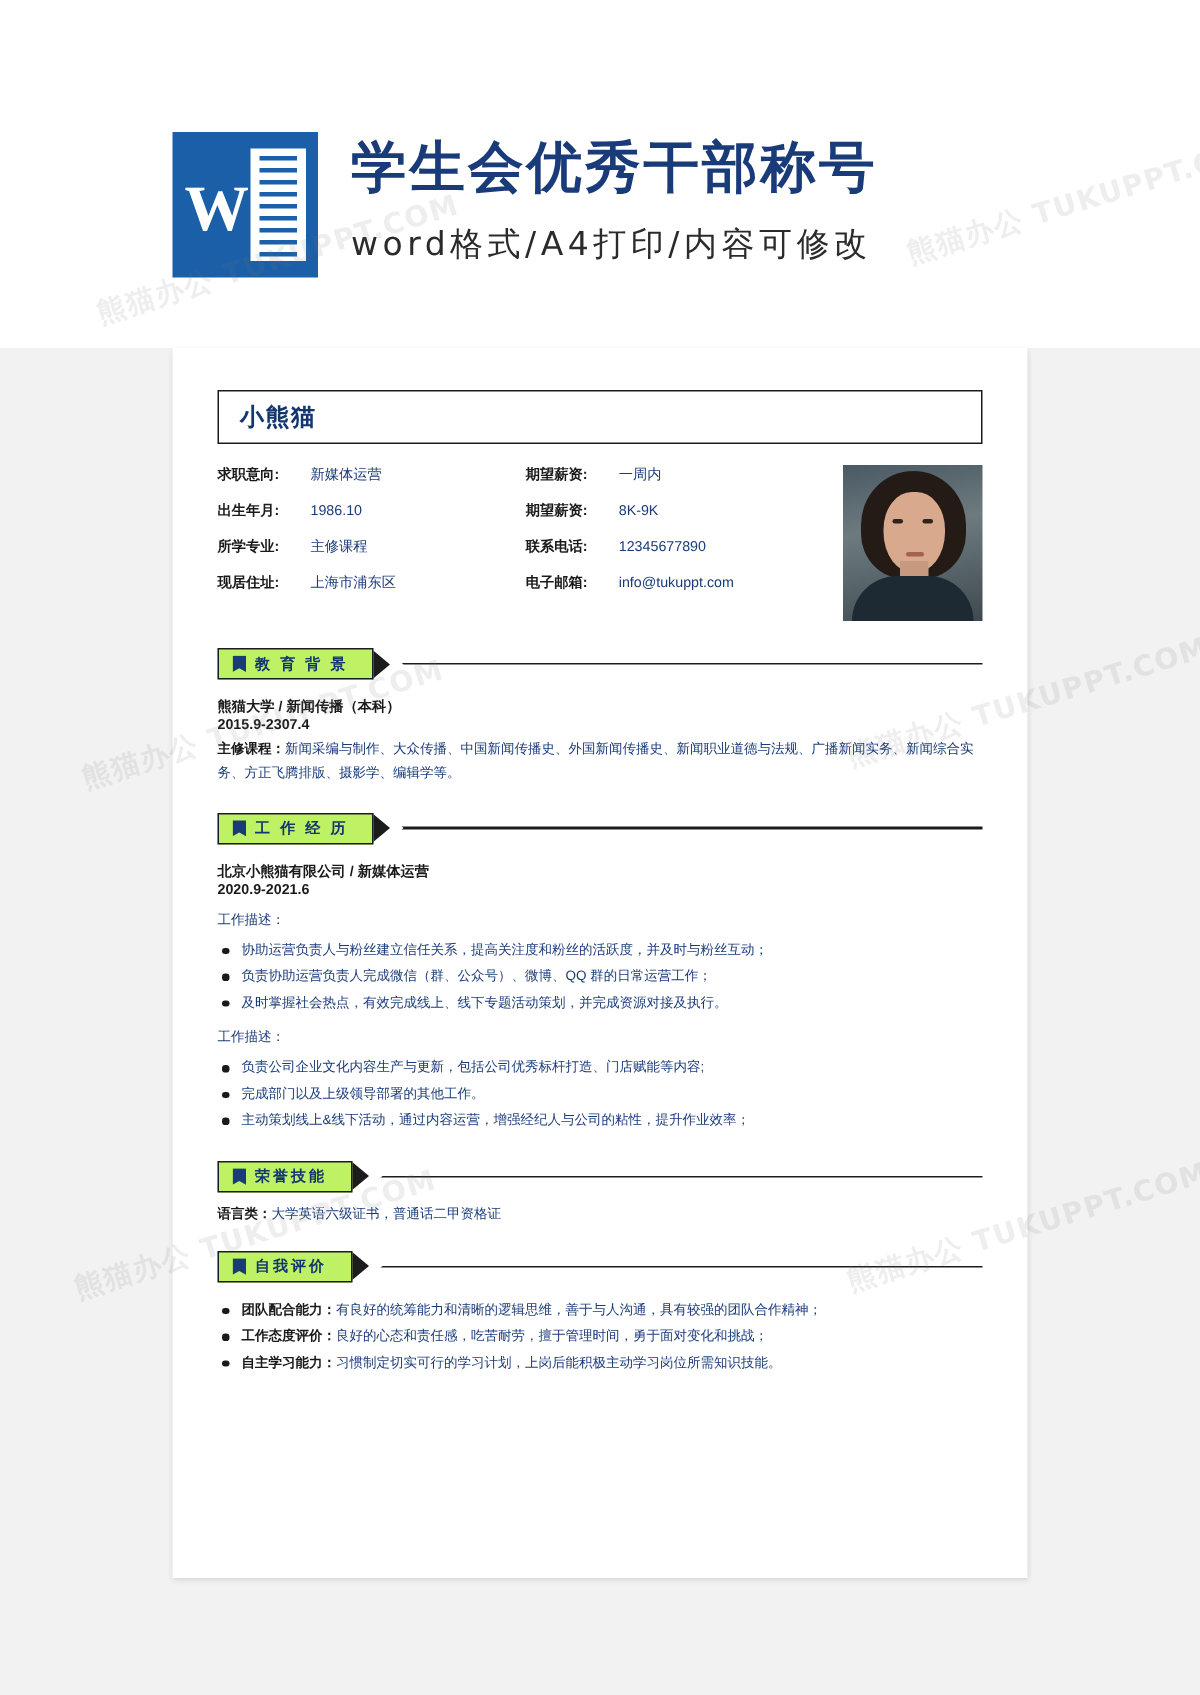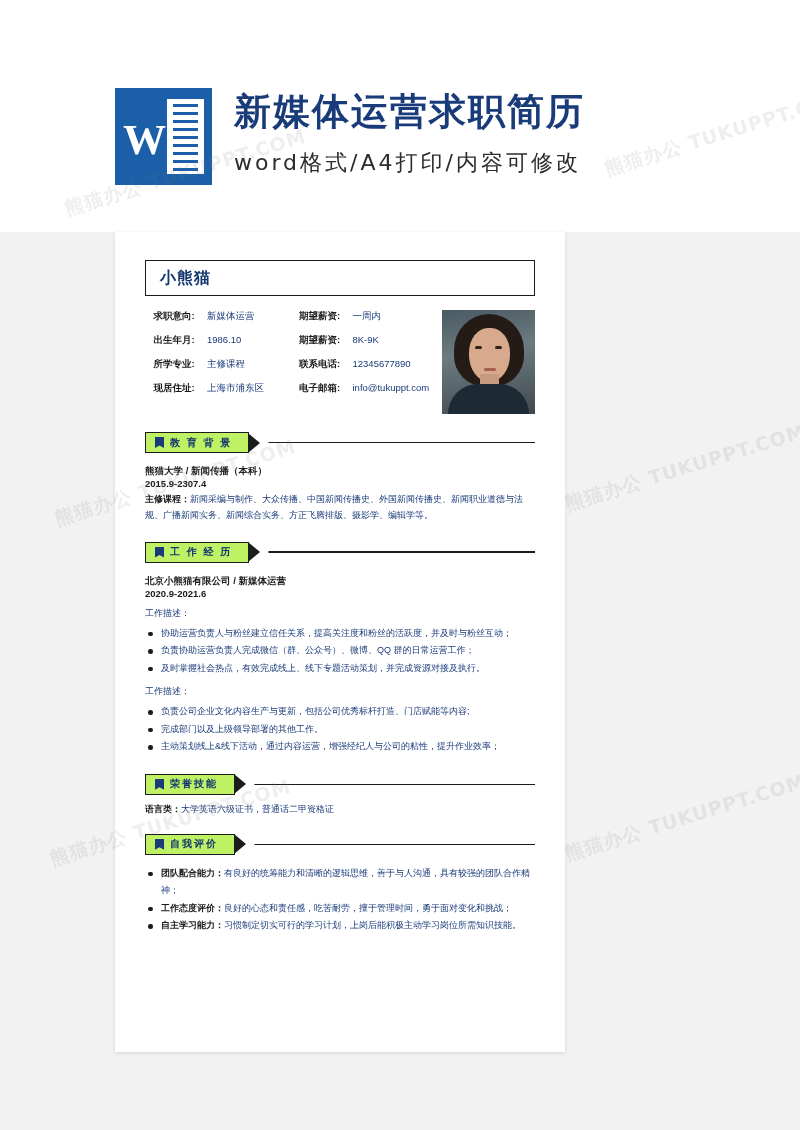--- a/index.html
+++ b/index.html
@@ -67,21 +67,21 @@
     font-size: 22px;
     color: #2b2b2b;
     letter-spacing: 3px;
     font-family: "DejaVu Sans", sans-serif;
   }
 
   
   .page {
     position: absolute;
     left: 115px; top: 232px;
-    width: 450px; height: 820px;
+    width: 570px; height: 820px;
     background: #ffffff;
     box-shadow: 0 1px 4px rgba(0,0,0,0.12);
     padding: 28px 30px 0 30px;
   }
 
   .name-box {
     border: 1.6px solid #1c1c1c;
     height: 36px;
     display: flex;
     align-items: center;
@@ -91,21 +91,20 @@
     font-size: 16px;
     font-weight: bold;
     color: #13366e;
     letter-spacing: 1px;
   }
 
   
   .info {
     margin-top: 14px;
     display: flex;
-    text-align: center;
   }
   .info-cols {
     flex: 1 1 auto;
     display: flex;
   }
   .info-col { width: 50%; }
   .info-row {
     display: flex;
     align-items: baseline;
     margin-bottom: 11px;
@@ -300,21 +299,21 @@
           <i></i>
           <i></i>
           <i></i>
           <i></i>
           <i></i>
           <i></i>
           <i></i>
       </div>
     </div>
     <div class="banner-text">
-      <div class="banner-title">新媒体运营求职简历</div>
+      <div class="banner-title">学生会优秀干部称号</div>
       <div class="banner-sub">word格式/A4打印/内容可修改</div>
     </div>
   </div>
 </div>
 
 <div class="page">
 
   <div class="name-box">
     <span>小熊猫</span>
   </div>

